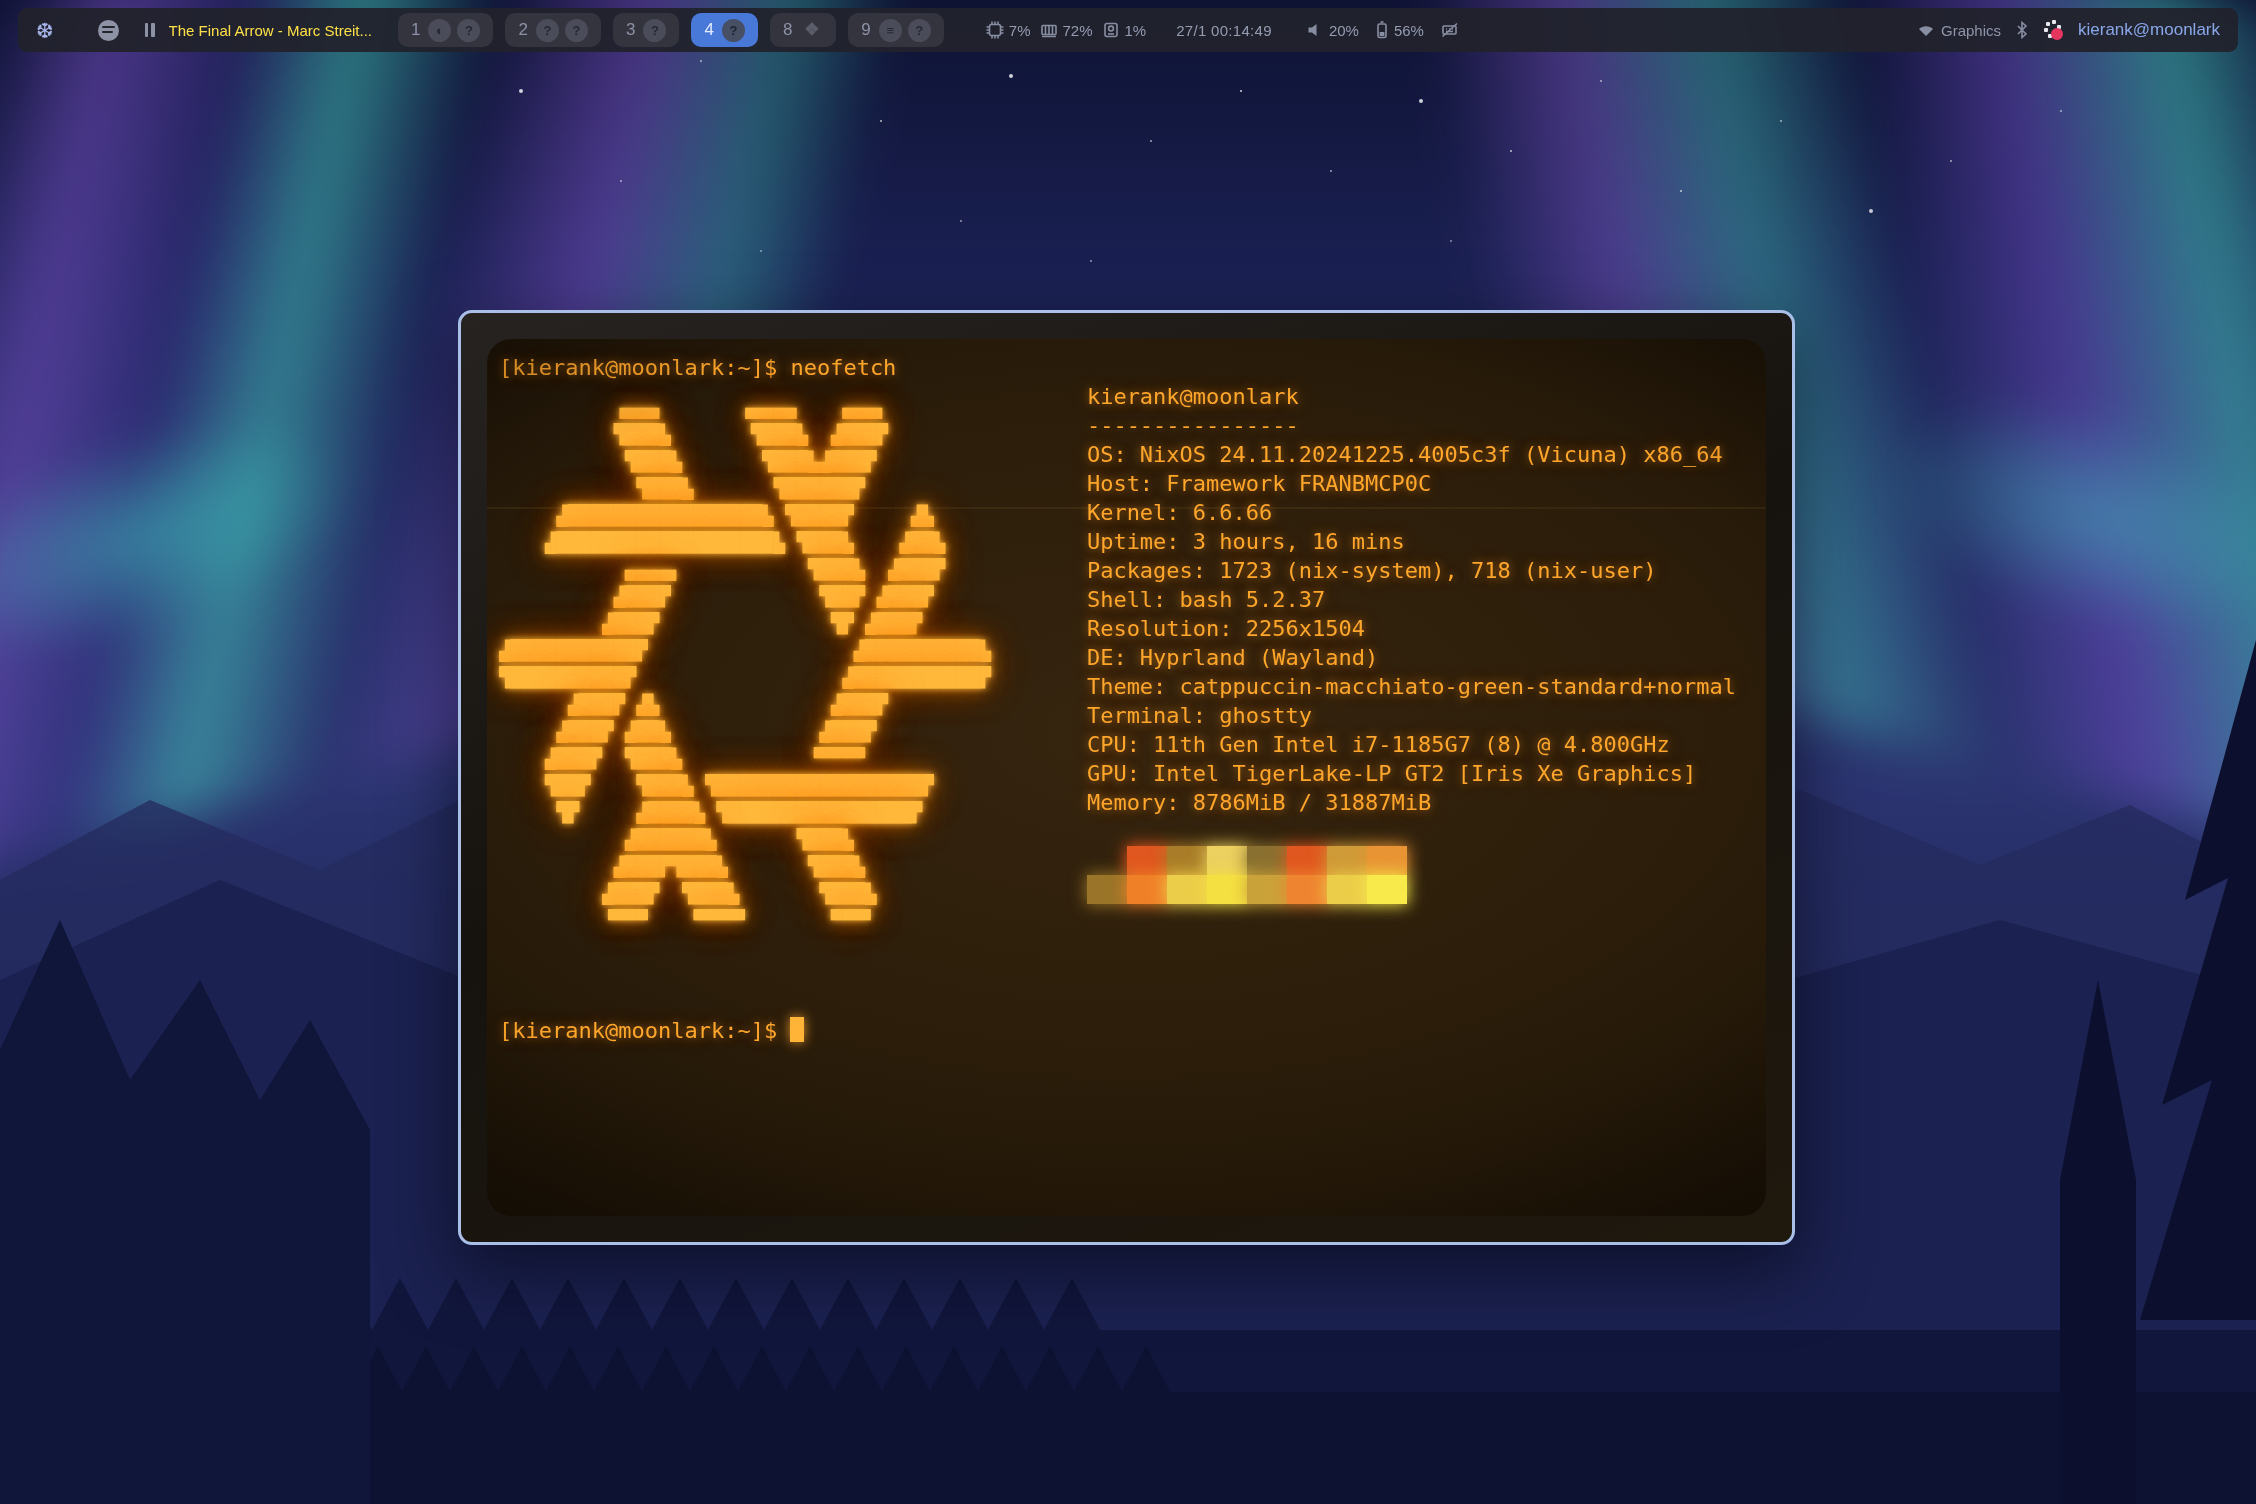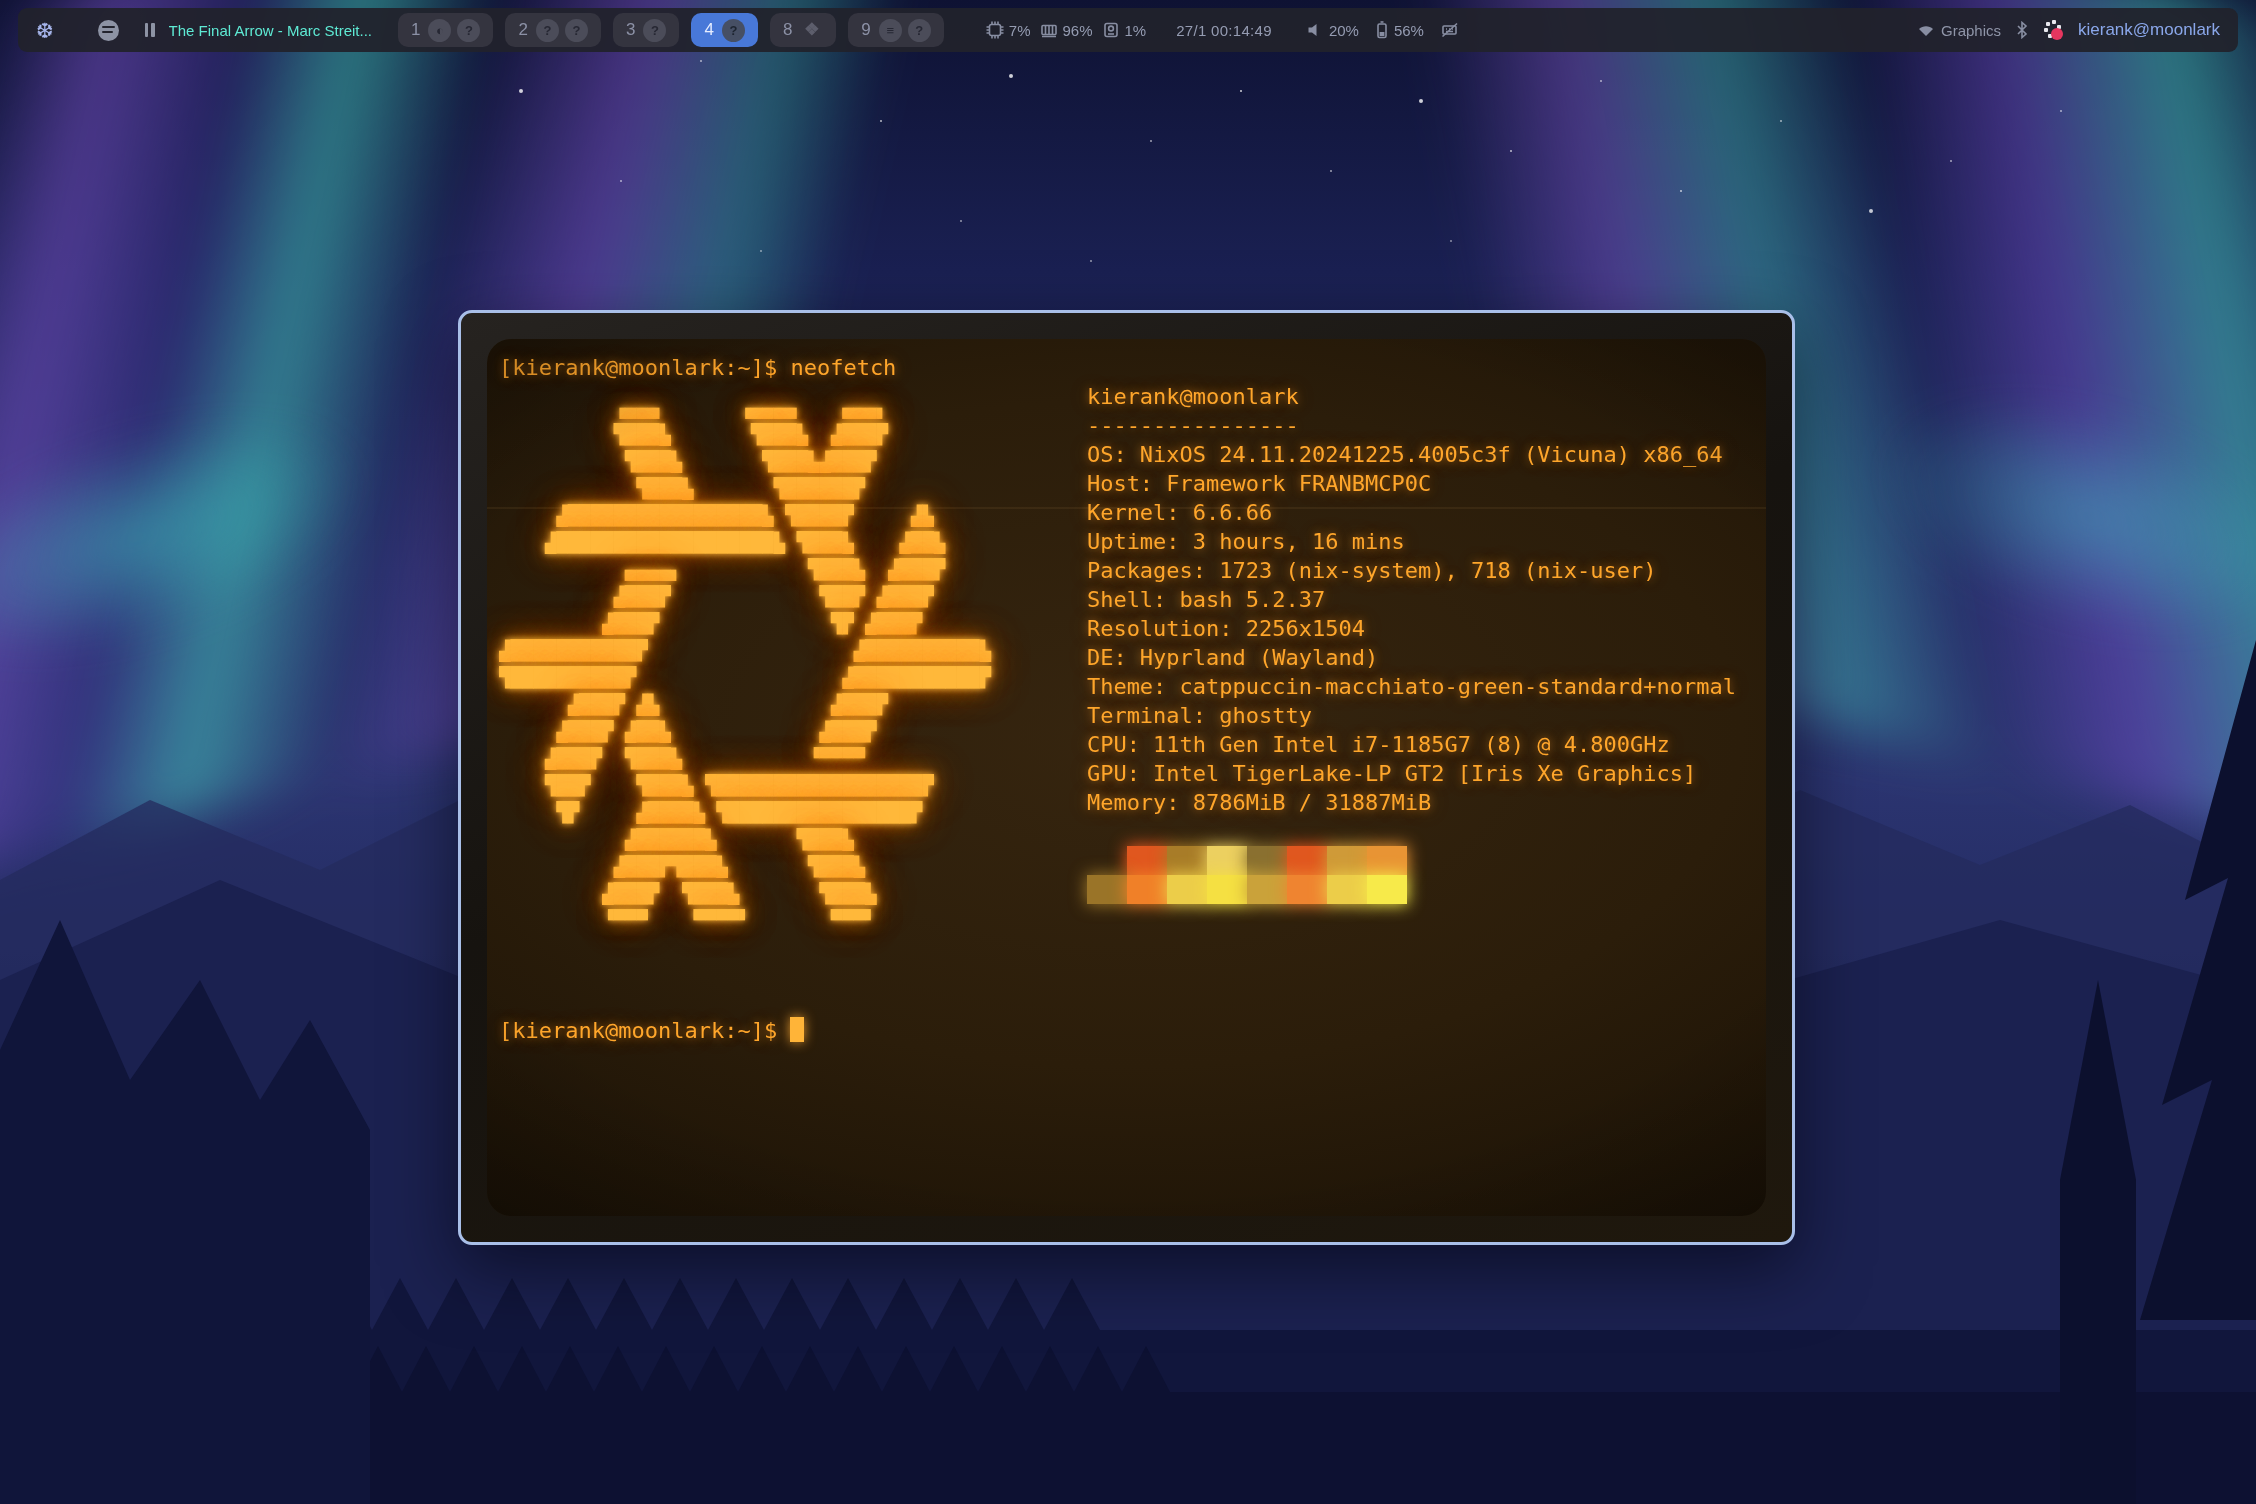--- a/index.html
+++ b/index.html
@@ -43,21 +43,21 @@
     padding:0 18px; color:#959cb2; font-size:15px; }
   .tb-left { display:flex; align-items:center; gap:0; }
   .nix-ico { color:#a7b6ec; font-size:21px; line-height:1; margin-right:44px; cursor:pointer; }
   .spotify-ico { width:21px; height:21px; border-radius:50%; background:#8d93a4; position:relative; margin-right:26px; }
   .spotify-ico::before, .spotify-ico::after { content:""; position:absolute; left:4px; right:4px; height:2px;
     background:#23242e; border-radius:2px; }
   .spotify-ico::before { top:6px; }
   .spotify-ico::after { top:11px; right:6px; }
   .pause-ico { display:inline-flex; gap:3px; margin-right:14px; }
   .pause-ico i { width:3.5px; height:14px; background:#8d93a4; border-radius:1px; }
-  .media-title { color:#5eead4; font-size:15px; white-space:nowrap; max-width:230px; overflow:hidden; }
+  .media-title { color:#fde047; font-size:15px; white-space:nowrap; max-width:230px; overflow:hidden; }
 
   .workspaces { display:flex; gap:12px; margin-left:26px; }
   .ws { display:inline-flex; align-items:center; gap:8px; height:34px; padding:0 13px; border-radius:10px;
     background:#34343f; color:#8c91a6; font-size:17px; cursor:pointer; }
   .ws.active { background:#4878d8; color:#e6edff; }
   .ws-ico { width:23px; height:23px; border-radius:50%; background:#4b4c59; color:#262733;
     font-weight:bold; font-size:13px; line-height:23px; text-align:center; display:inline-block; }
   .ws.active .ws-ico { background:#464f64; color:#1d2430; }
   .ws-ico.green { background:#a4d36a; color:#34520f; }
   .ws-ico.bare { background:transparent; color:#5d5e6c; font-size:17px; line-height:21px; }
@@ -196,21 +196,21 @@
         <rect x="3.5" y="3.5" width="11" height="11" rx="2"></rect>
         <path d="M6 0.5v3 M9 0.5v3 M12 0.5v3 M6 14.5v3 M9 14.5v3 M12 14.5v3 M0.5 6h3 M0.5 9h3 M0.5 12h3 M14.5 6h3 M14.5 9h3 M14.5 12h3"></path>
       </svg>
       <span>7%</span>
     </span>
     <span class="module">
       <svg class="bicon" width="18" height="18" viewBox="0 0 18 18">
         <rect x="2" y="4.5" width="14" height="9" rx="1"></rect>
         <path d="M5.5 4.5v9 M9 4.5v9 M12.5 4.5v9 M2 15.5h14"></path>
       </svg>
-      <span>96%</span>
+      <span>72%</span>
     </span>
     <span class="module">
       <svg class="bicon" width="18" height="18" viewBox="0 0 18 18">
         <rect x="3" y="2.5" width="12" height="13" rx="2"></rect>
         <circle cx="9" cy="7.5" r="2.4"></circle>
         <path d="M6 13h6"></path>
       </svg>
       <span>1%</span>
     </span>
   </div>

